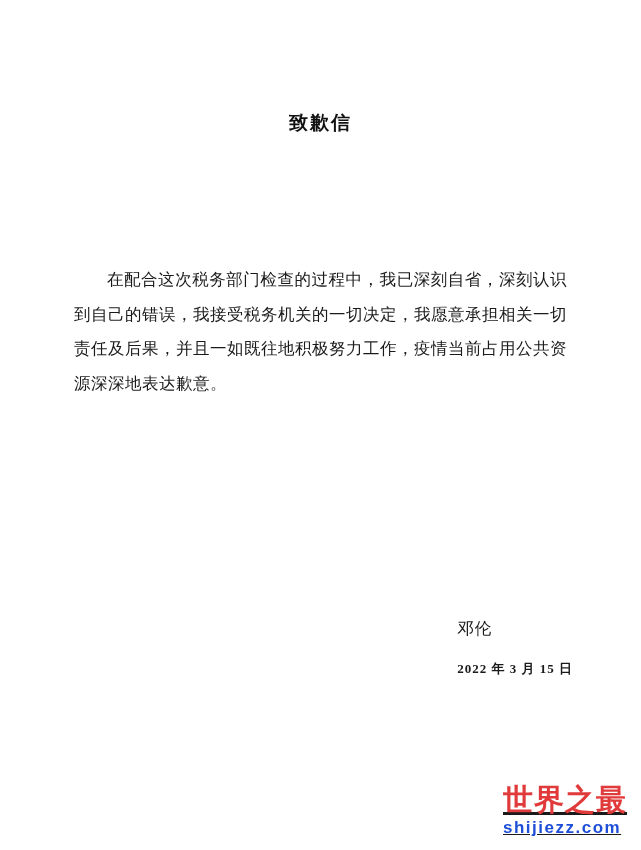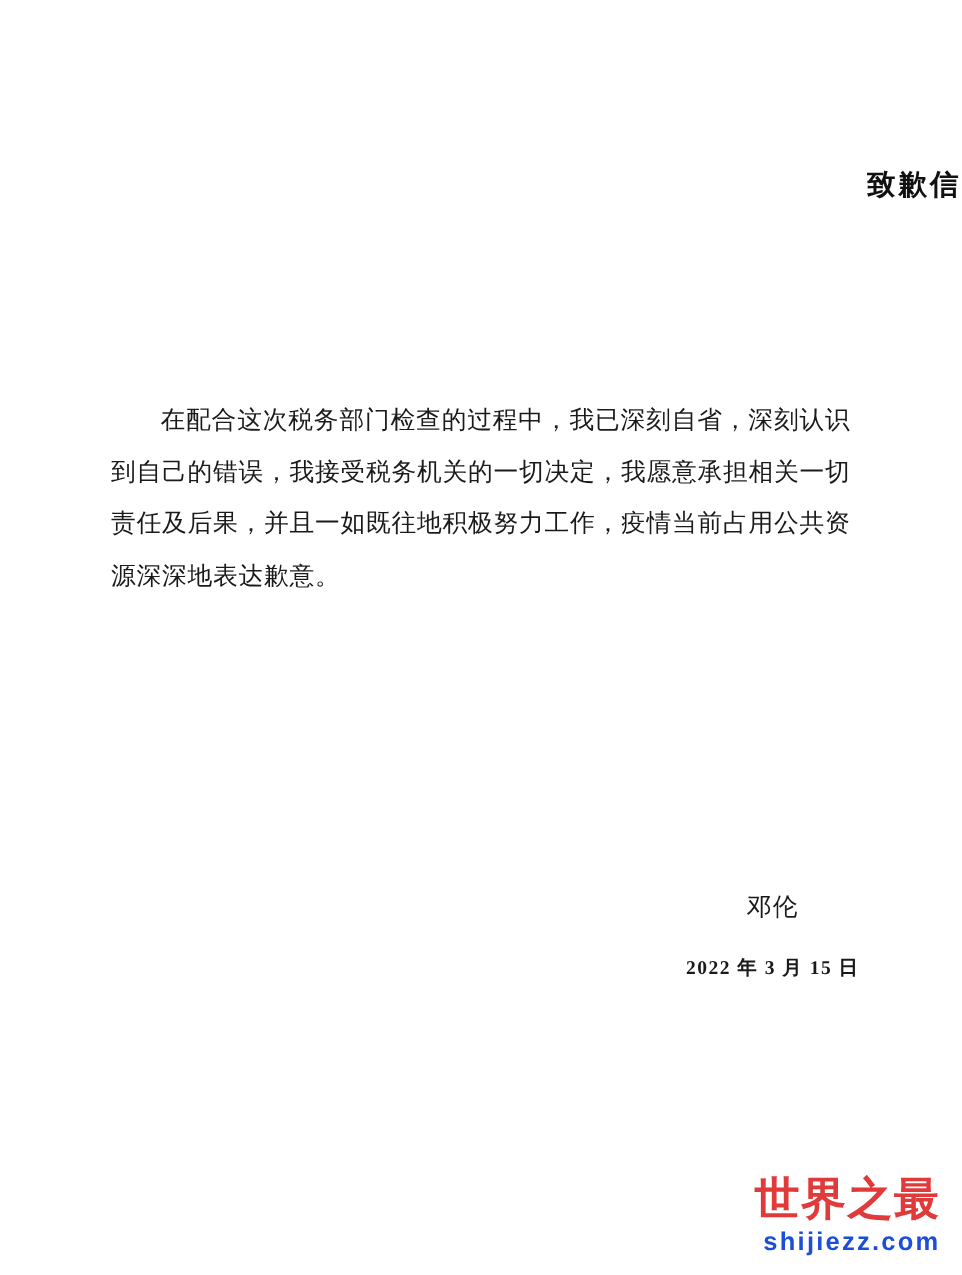--- a/index.html
+++ b/index.html
@@ -15,21 +15,21 @@
     position: relative;
     overflow: hidden;
   }
   .page {
     position: relative;
     width: 641px;
     height: 850px;
     box-sizing: border-box;
   }
   .doc-title {
-    text-align: right;
+    text-align: center;
     font-size: 19px;
     font-weight: bold;
     letter-spacing: 2px;
     margin: 0;
     padding-top: 110px;
     color: #111111;
   }
   .doc-body {
     margin: 12px;
     padding: 115px 62px 0 62px;
@@ -40,45 +40,45 @@
     text-align: justify;
     text-justify: inter-ideograph;
     text-indent: 2em;
     margin: 0;
     color: #1a1a1a;
     letter-spacing: 0.5px;
   }
   .signature-block {
     position: absolute;
     right: 68px;
-    top: 588px;
-    text-align: center;
+    top: 612px;
+    text-align: left;
   }
   .signature-name {
     font-size: 16.5px;
     line-height: 2.1;
     letter-spacing: 1px;
     color: #1a1a1a;
   }
   .signature-date {
     font-size: 13px;
     line-height: 2.1;
     letter-spacing: 1px;
     color: #1a1a1a;
     margin-top: 8px;
     font-weight: bold;
   }
   .watermark {
     position: absolute;
     right: 14px;
     bottom: 14px;
-    text-align: right;
     font-family: "Liberation Sans", sans-serif;
     line-height: 1;
     user-select: none;
+    text-decoration: underline;
   }
   .watermark-main {
     font-size: 30px;
     font-weight: bold;
     color: #e03a3a;
     letter-spacing: 1px;
     display: block;
   }
   .watermark-sub {
     font-size: 17px;

